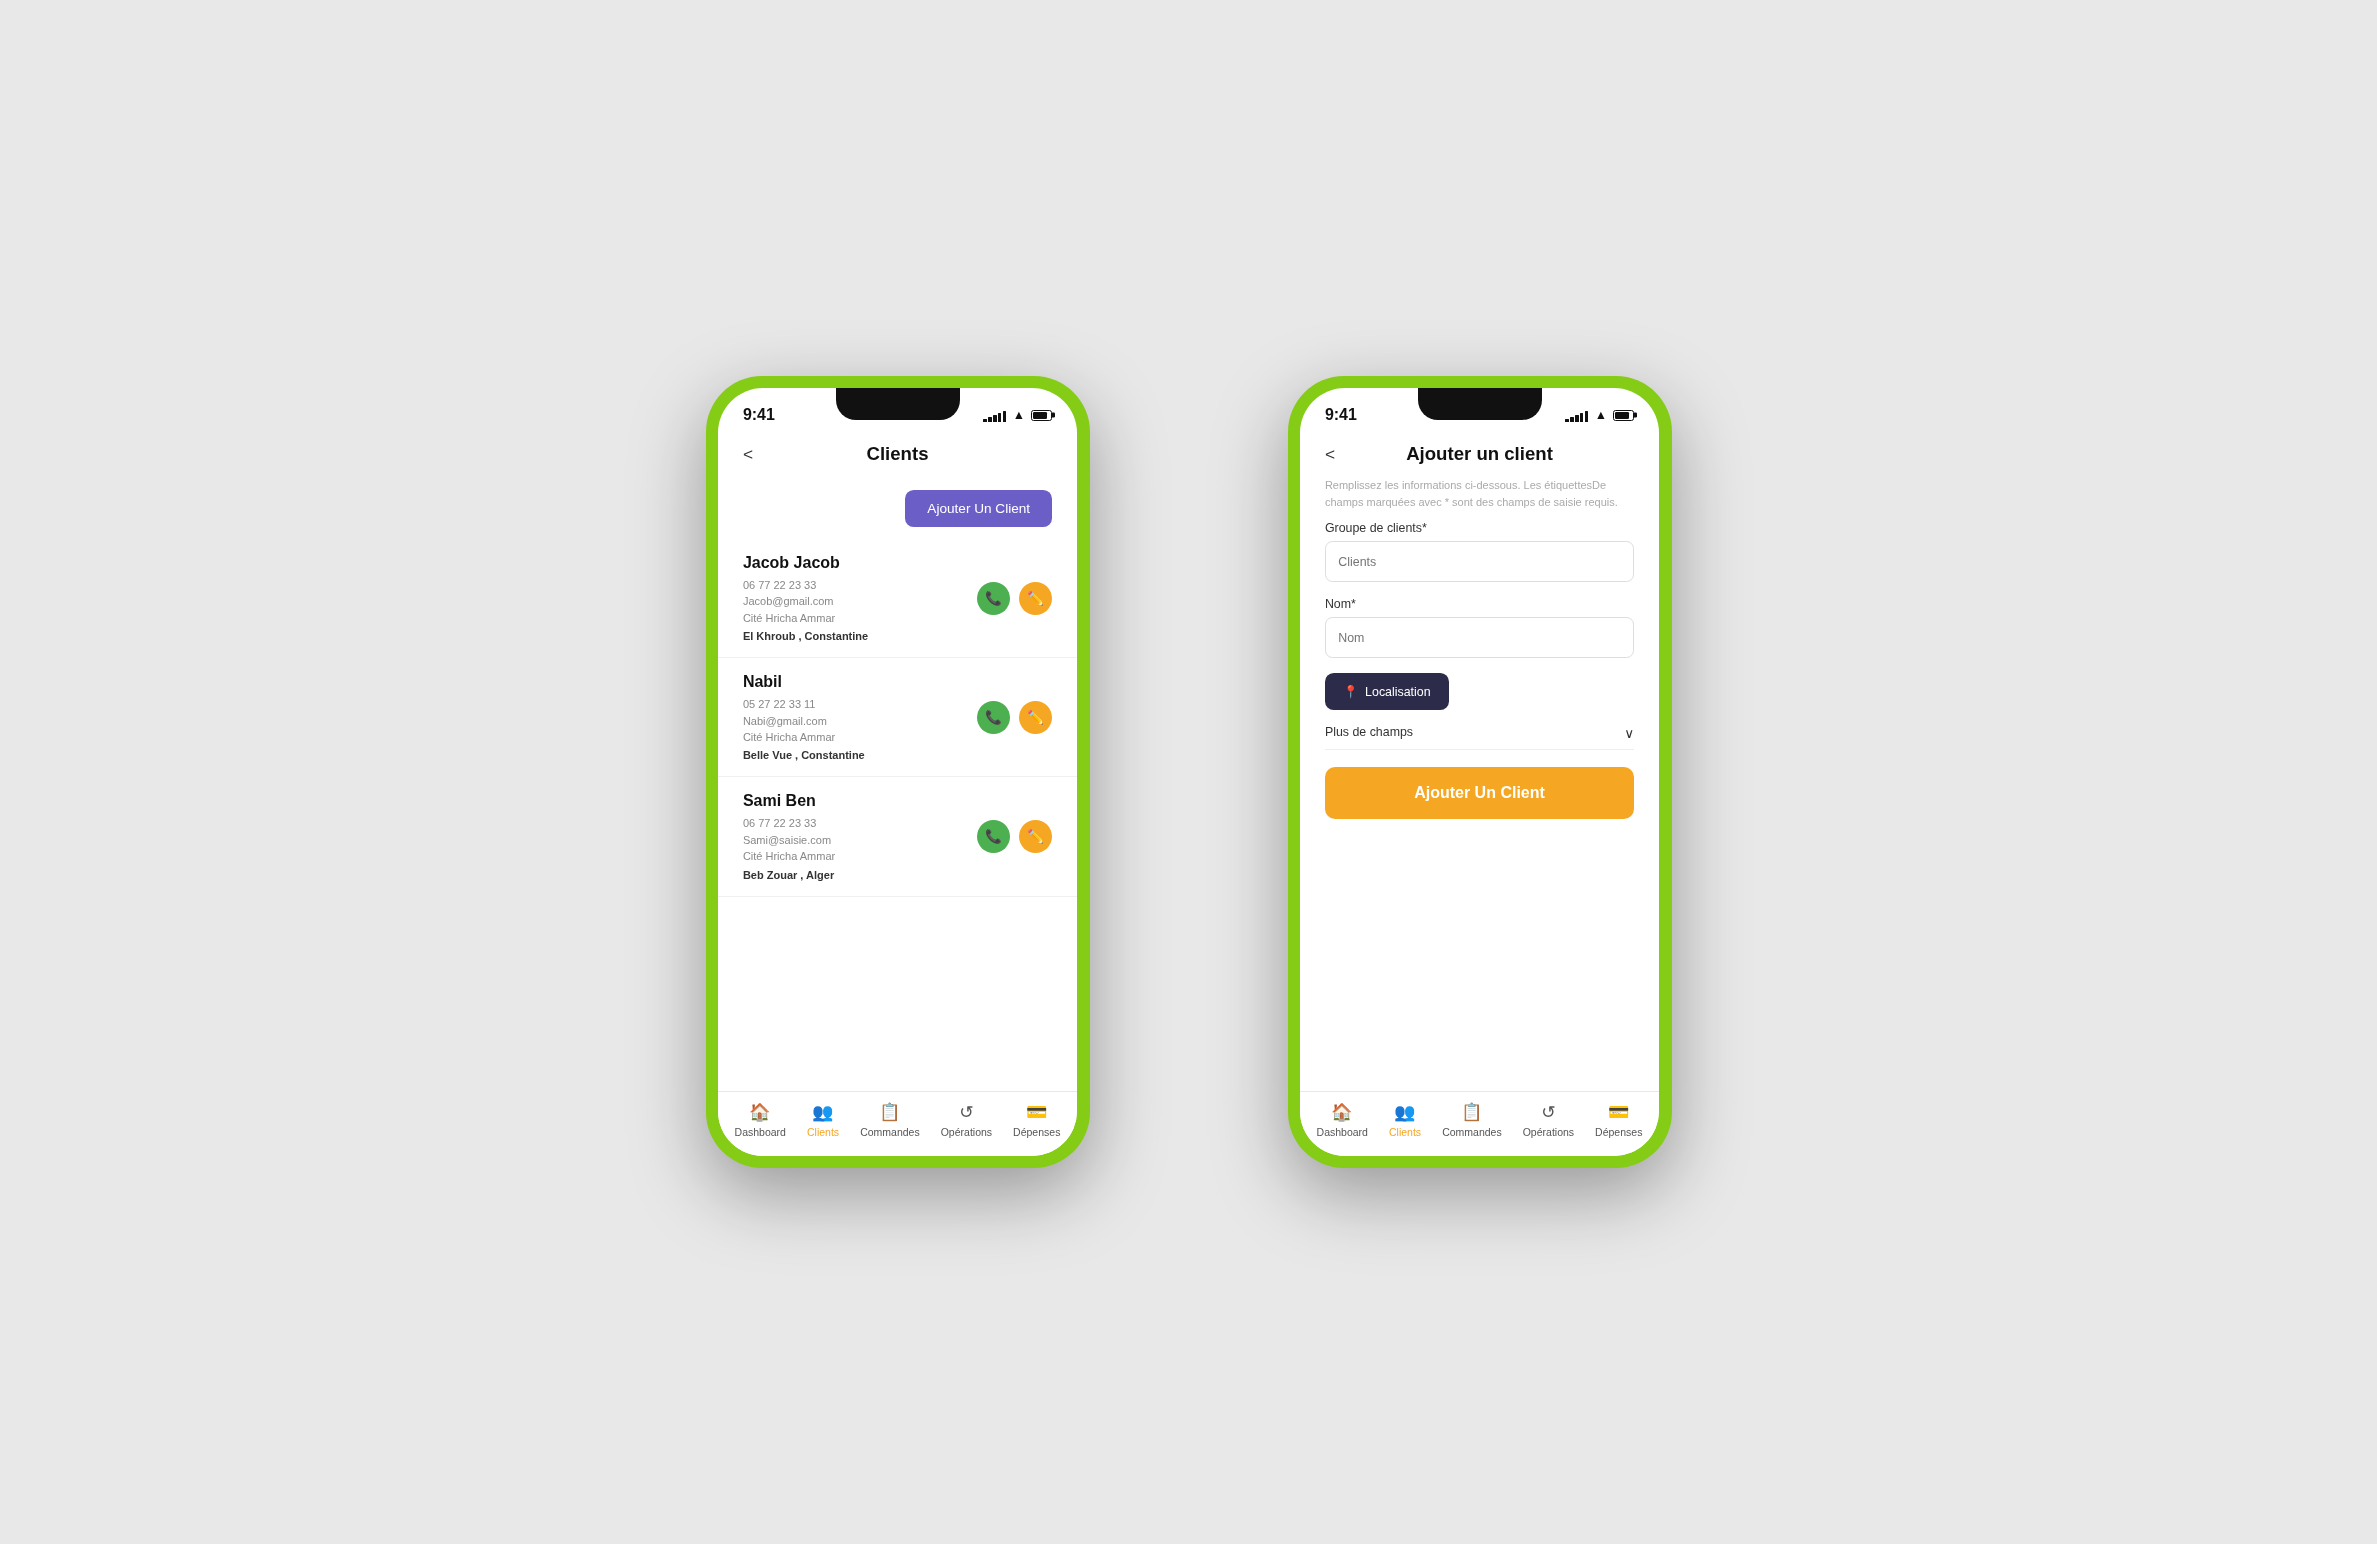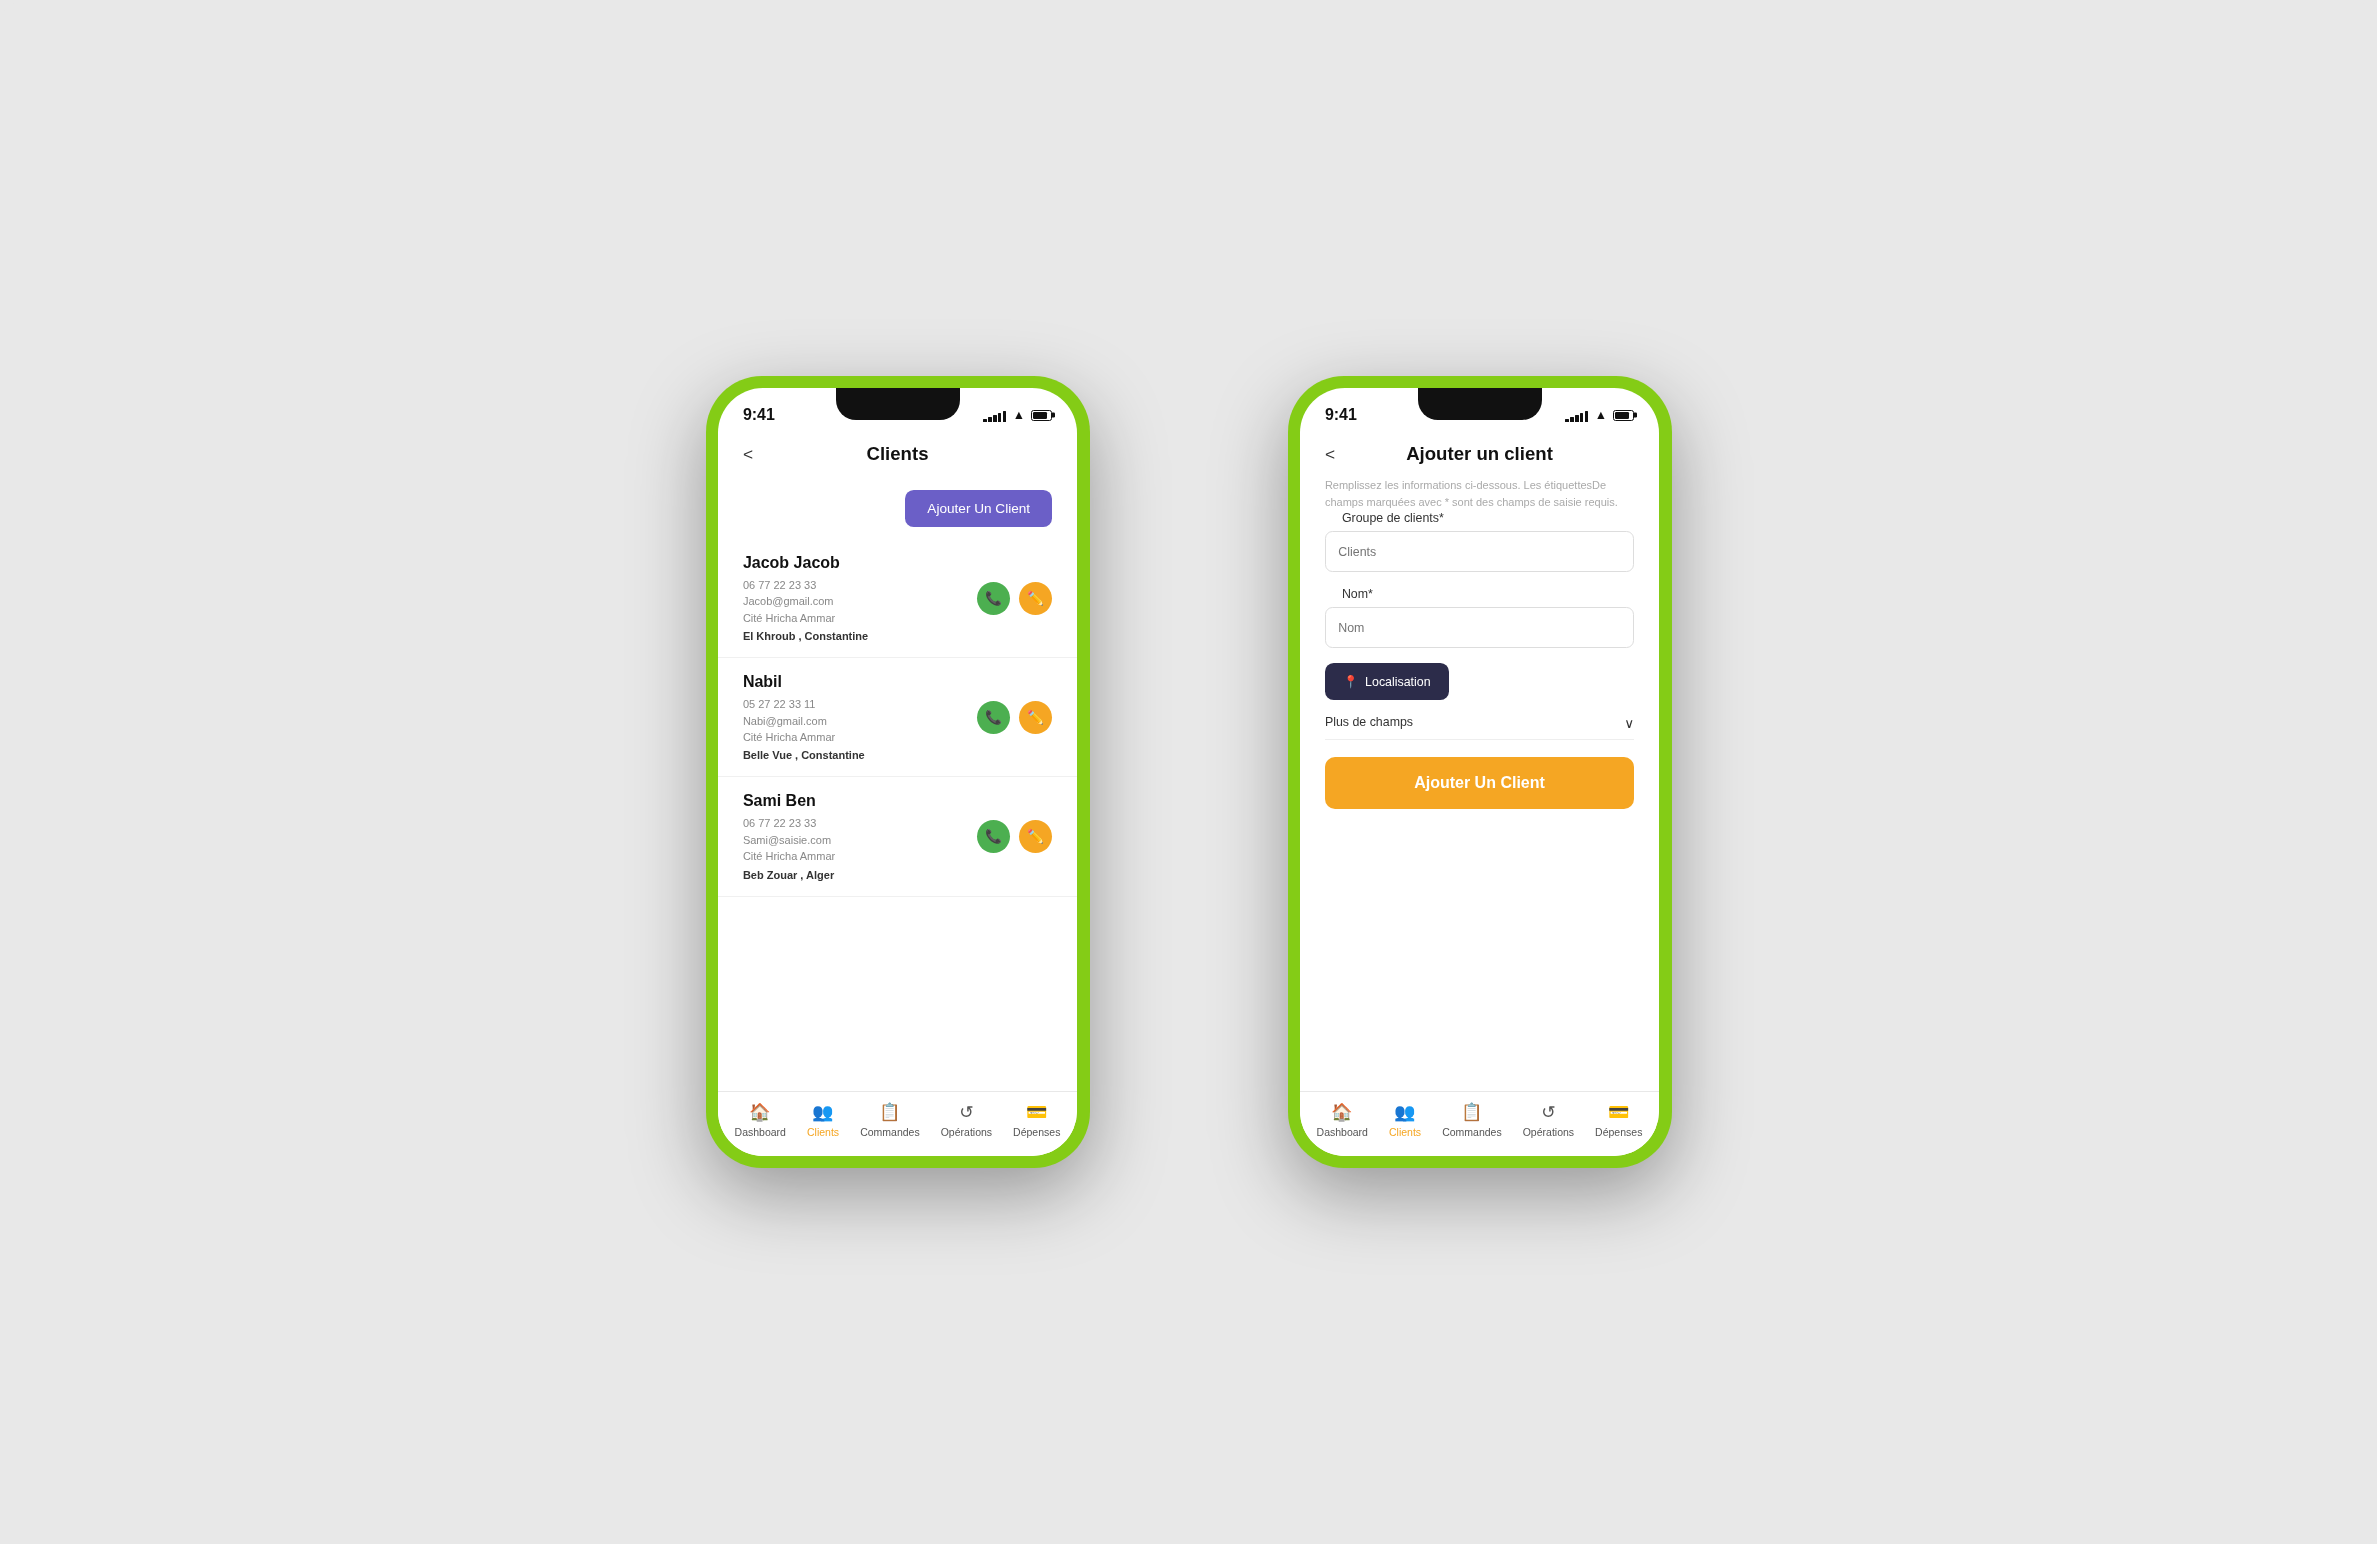--- a/index.html
+++ b/index.html
@@ -255,32 +255,31 @@
 
     
     .phone2-body {
       flex: 1;
       overflow-y: auto;
       padding: 0 25px;
     }
     .form-subtitle {
       font-size: 11px;
       color: #aaa;
-      margin-bottom: 1px;
+      margin-bottom: 11px;
       line-height: 1.5;
     }
     .form-group {
       margin-bottom: 15px;
     }
     .form-label {
       font-size: 12.4px;
       color: #333;
       margin-bottom: 6.2px;
       display: block;
-      margin-left: 17px;
     }
     .form-input {
       width: 100%;
       border: 0.9px solid #ddd;
       border-radius: 7.4px;
       padding: 12.4px 12.4px;
       font-size: 12.4px;
       color: #999;
       background: #fff;
       outline: none;

